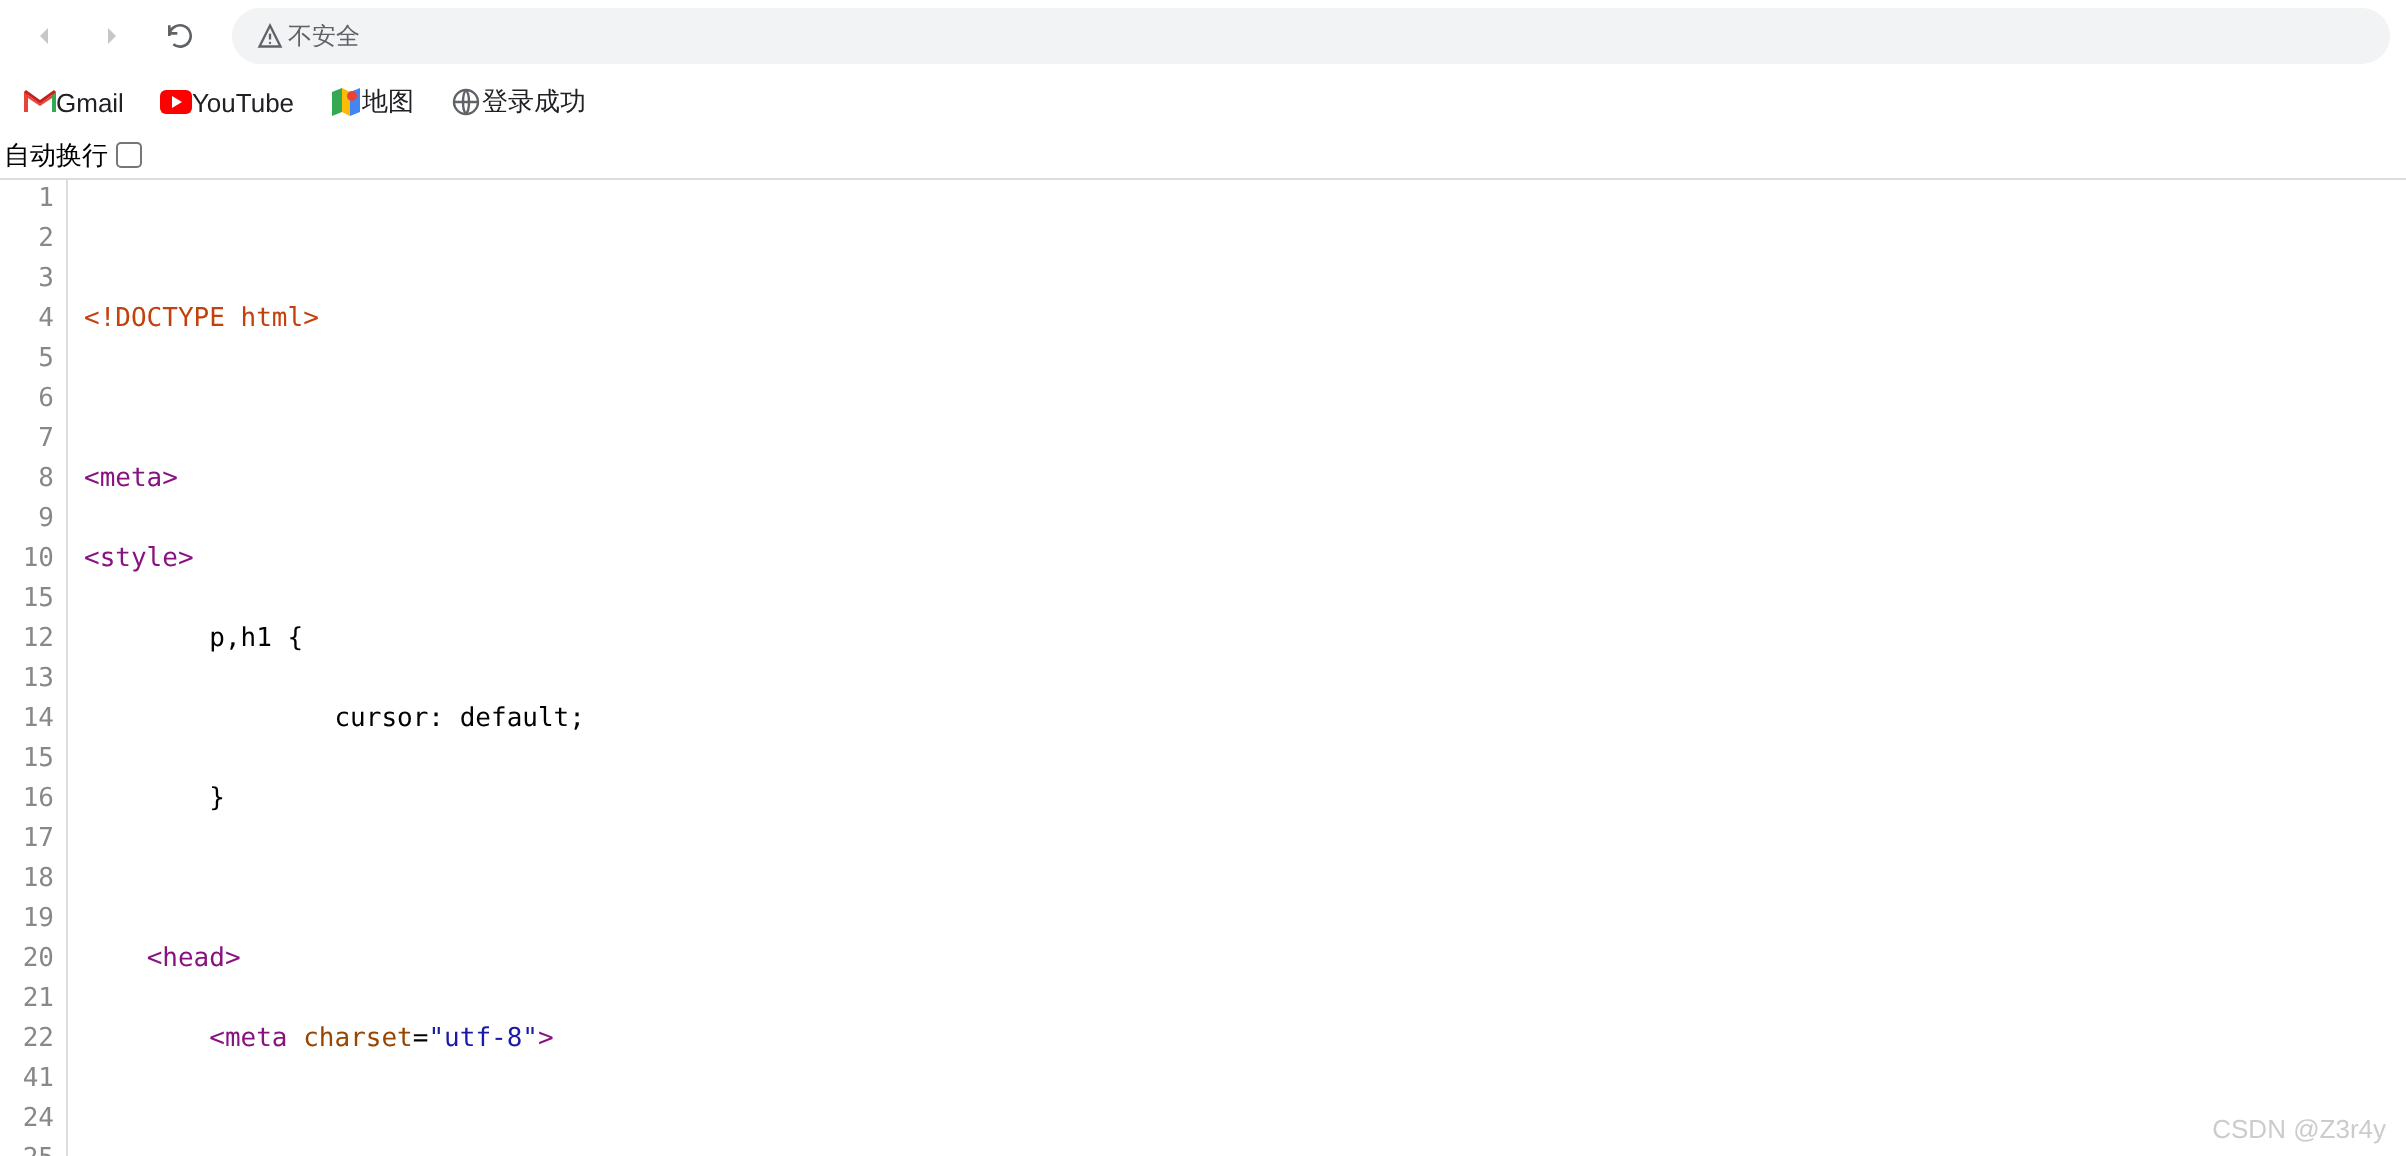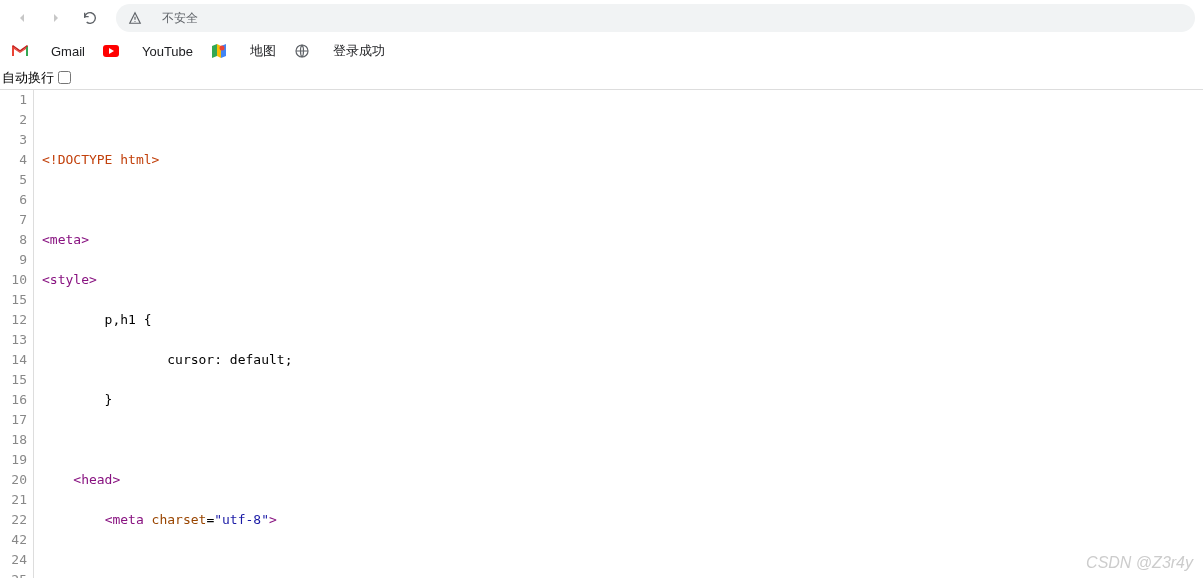--- a/index.html
+++ b/index.html
@@ -37,42 +37,42 @@
       border-radius: 14px;
       display: flex;
       align-items: center;
       padding: 0 12px;
       gap: 8px;
       margin-left: 6px;
     }
     .security-icon {
       display: flex;
       align-items: center;
-      gap: 20px;
+      gap: 2px;
       color: #5f6368;
       font-size: 12px;
     }
     .url-text {
       font-size: 14px;
       color: #202124;
       white-space: nowrap;
     }
     .url-text .gray { color: #80868b; }
     
     .bookmarks {
       height: 30px;
       display: flex;
       align-items: center;
       padding: 0 12px;
       gap: 18px;
     }
     .bookmark {
       display: flex;
       align-items: center;
-      gap: 23px;
+      gap: 0;
       font-size: 13px;
       color: #202124;
       cursor: pointer;
     }
     .bm-icon { width: 16px; height: 16px; display: flex; align-items: center; justify-content: center; }
     
     .controls {
       height: 24px;
       display: flex;
       align-items: center;
@@ -102,24 +102,23 @@
     }
     .tag-brace { color: #881280; }
     .tag-name  { color: #881280; }
     .attr-name { color: #994500; }
     .attr-val  { color: #1a1aa6; }
     .doctype   { color: #c2410c; }
     .watermark {
       position: absolute;
       right: 10px;
       bottom: 6px;
-      font-size: 16px;
+      font-size: 13px;
       color: #ccc;
       font-family: Arial, sans-serif;
-      font-style: italic;
     }
   </style>
 </head>
 <body>
 
 <div class="toolbar">
   <div class="nav-btn disabled">
     <svg width="16" height="16" viewBox="0 0 24 24">
         <path fill="currentColor" d="M15 6l-6 6 6 6"></path>
       </svg>
@@ -212,21 +211,21 @@
       <div>13</div>
       <div>14</div>
       <div>15</div>
       <div>16</div>
       <div>17</div>
       <div>18</div>
       <div>19</div>
       <div>20</div>
       <div>21</div>
       <div>22</div>
-      <div>42</div>
+      <div>41</div>
       <div>24</div>
       <div>25</div>
   </div>
   <div class="code">
 <div> </div>
 <div><span class="doctype">&lt;!DOCTYPE html&gt;</span></div>
 <div> </div>
 <div><span class="tag-brace">&lt;</span><span class="tag-name">meta</span><span class="tag-brace">&gt;</span></div>
 <div><span class="tag-brace">&lt;</span><span class="tag-name">style</span><span class="tag-brace">&gt;</span></div>
 <div><span>        p,h1 {</span></div>

